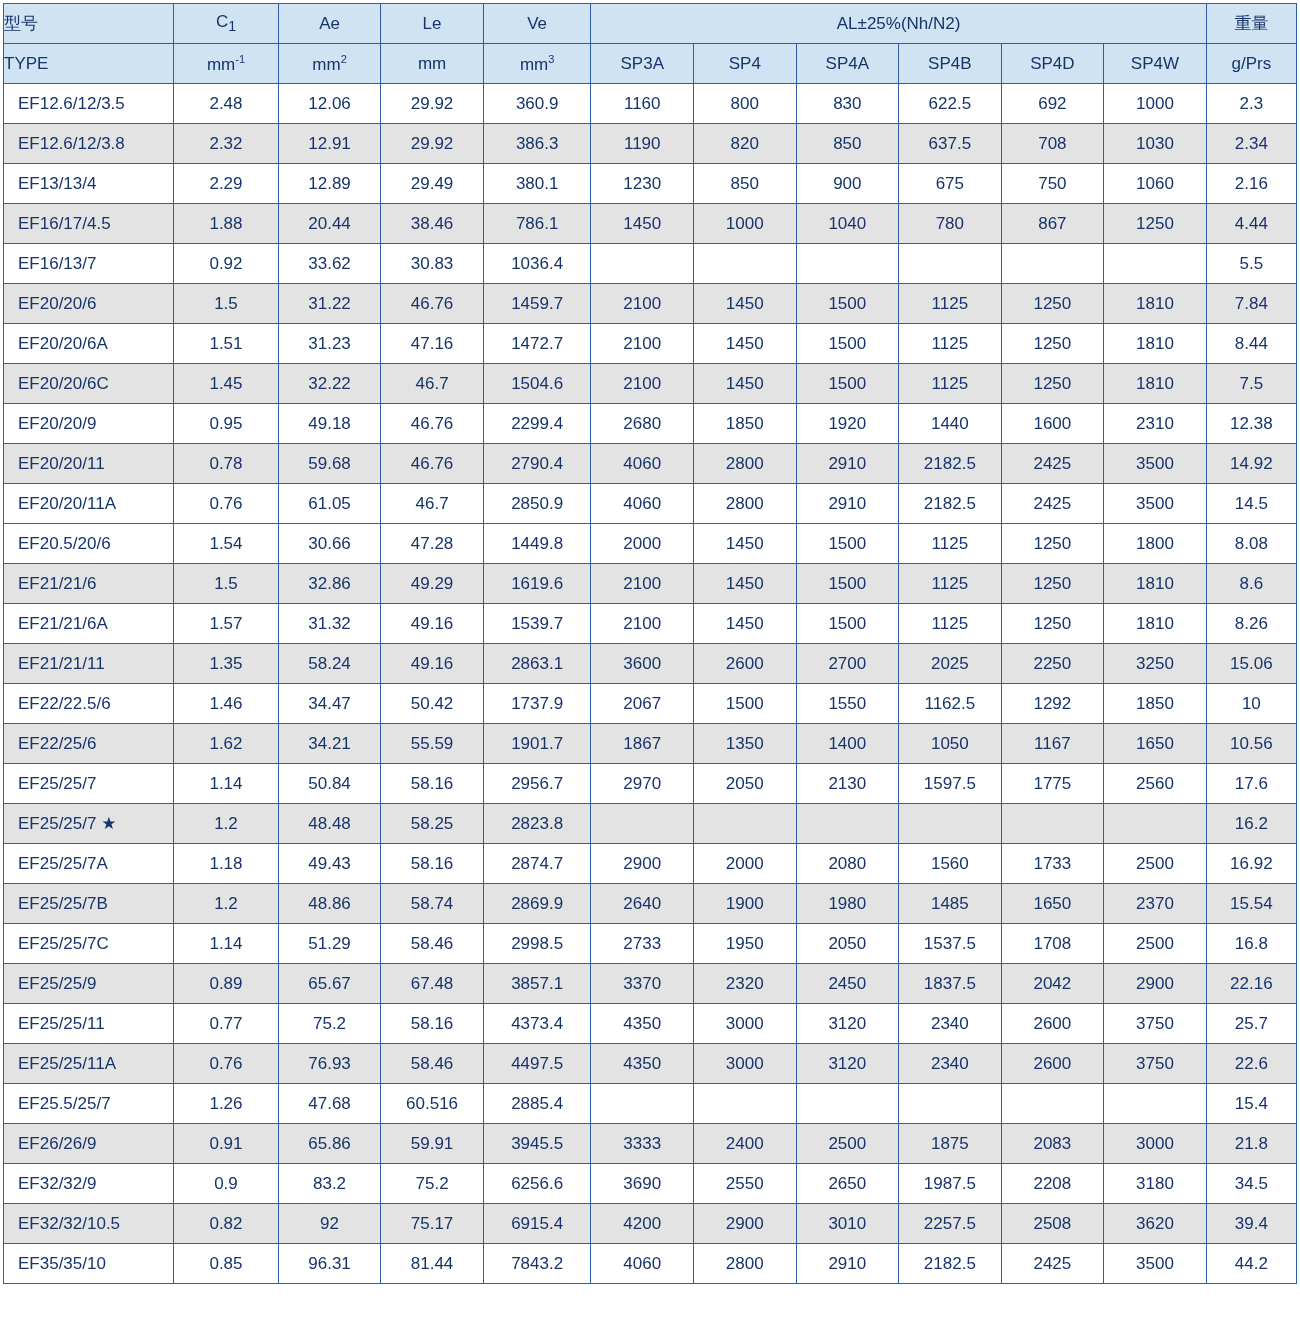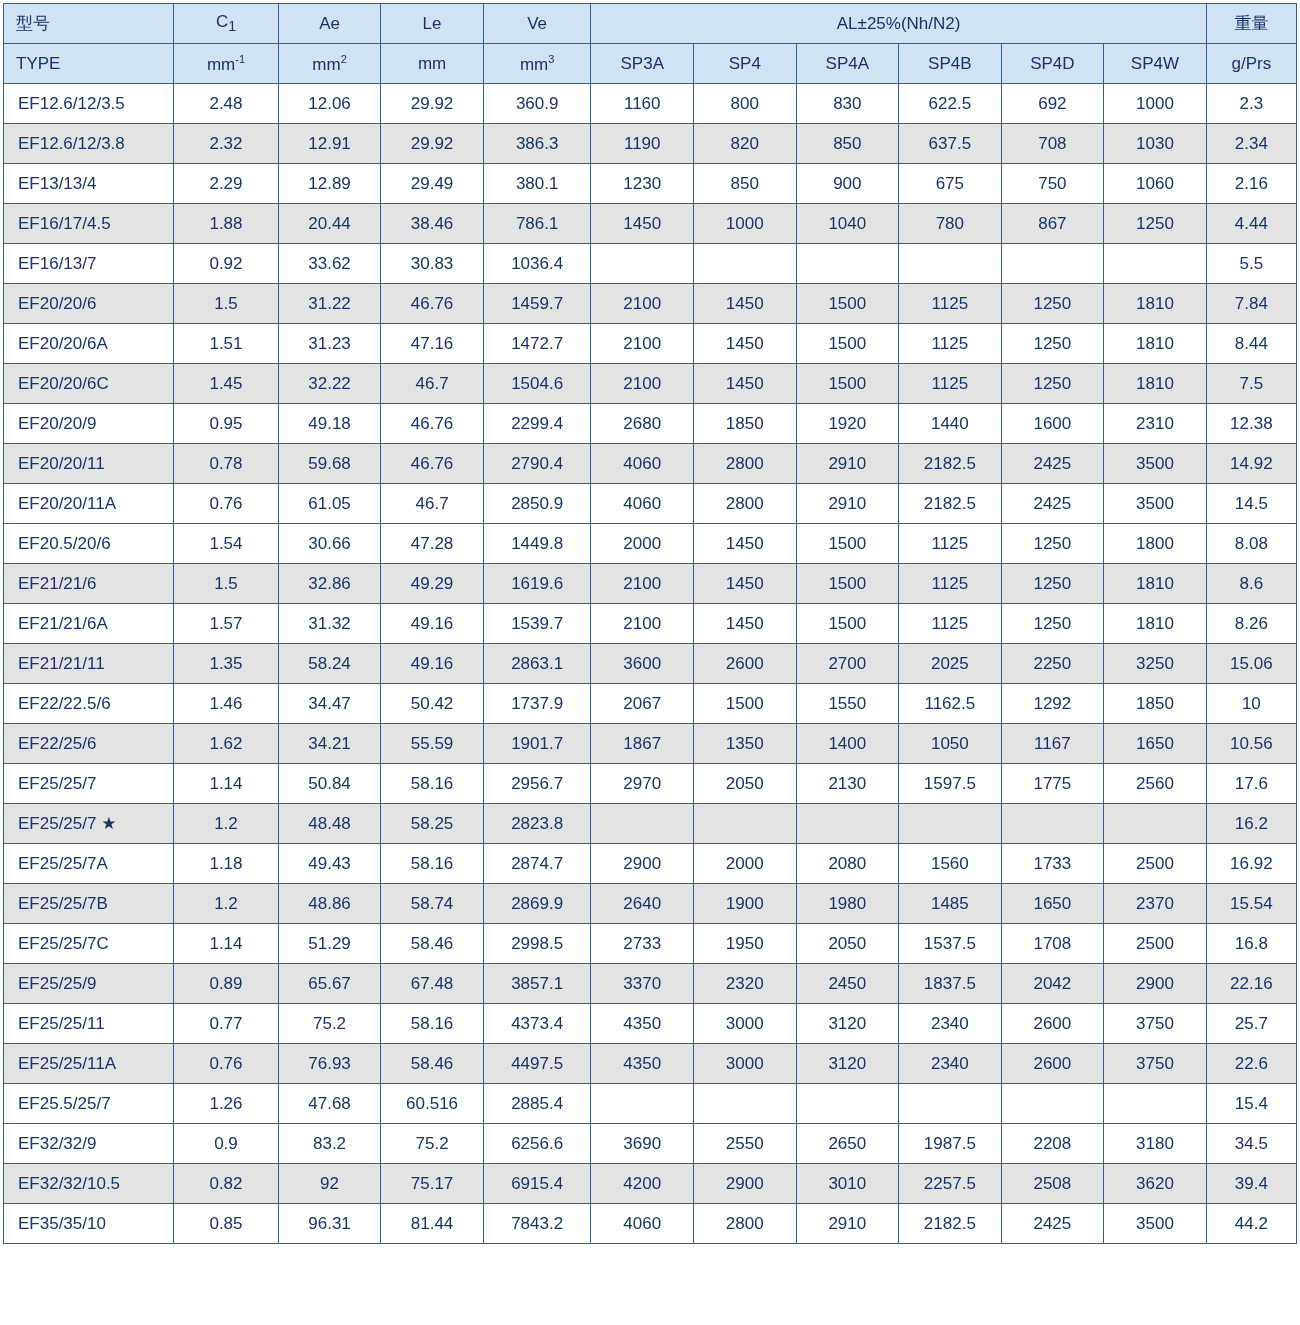--- a/index.html
+++ b/index.html
@@ -37,21 +37,20 @@
     white-space: nowrap;
   }
   thead th {
     background: #cfe3f3;
     font-weight: normal;
     font-size: 17px;
     height: 42px;
   }
   thead th.hdr-type {
     text-align: left;
-    padding-left: 12px;
   }
   .sub sup, .sub sub {
     font-size: 11px;
   }
   tbody tr.even td {
     background: #ffffff;
   }
   tbody tr.odd td {
     background: #e3e3e3;
   }
@@ -472,20 +471,34 @@
           <td>60.516</td>
           <td>2885.4</td>
           <td class="blank"></td>
           <td class="blank"></td>
           <td class="blank"></td>
           <td class="blank"></td>
           <td class="blank"></td>
           <td class="blank"></td>
           <td>15.4</td>
         </tr>
+        <tr class="odd">
+          <td class="type">EF26/26/9</td>
+          <td>0.91</td>
+          <td>65.86</td>
+          <td>59.91</td>
+          <td>3945.5</td>
+          <td>3333</td>
+          <td>2400</td>
+          <td>2500</td>
+          <td>1875</td>
+          <td>2083</td>
+          <td>3000</td>
+          <td>21.8</td>
+        </tr>
         <tr class="even">
           <td class="type">EF32/32/9</td>
           <td>0.9</td>
           <td>83.2</td>
           <td>75.2</td>
           <td>6256.6</td>
           <td>3690</td>
           <td>2550</td>
           <td>2650</td>
           <td>1987.5</td>

